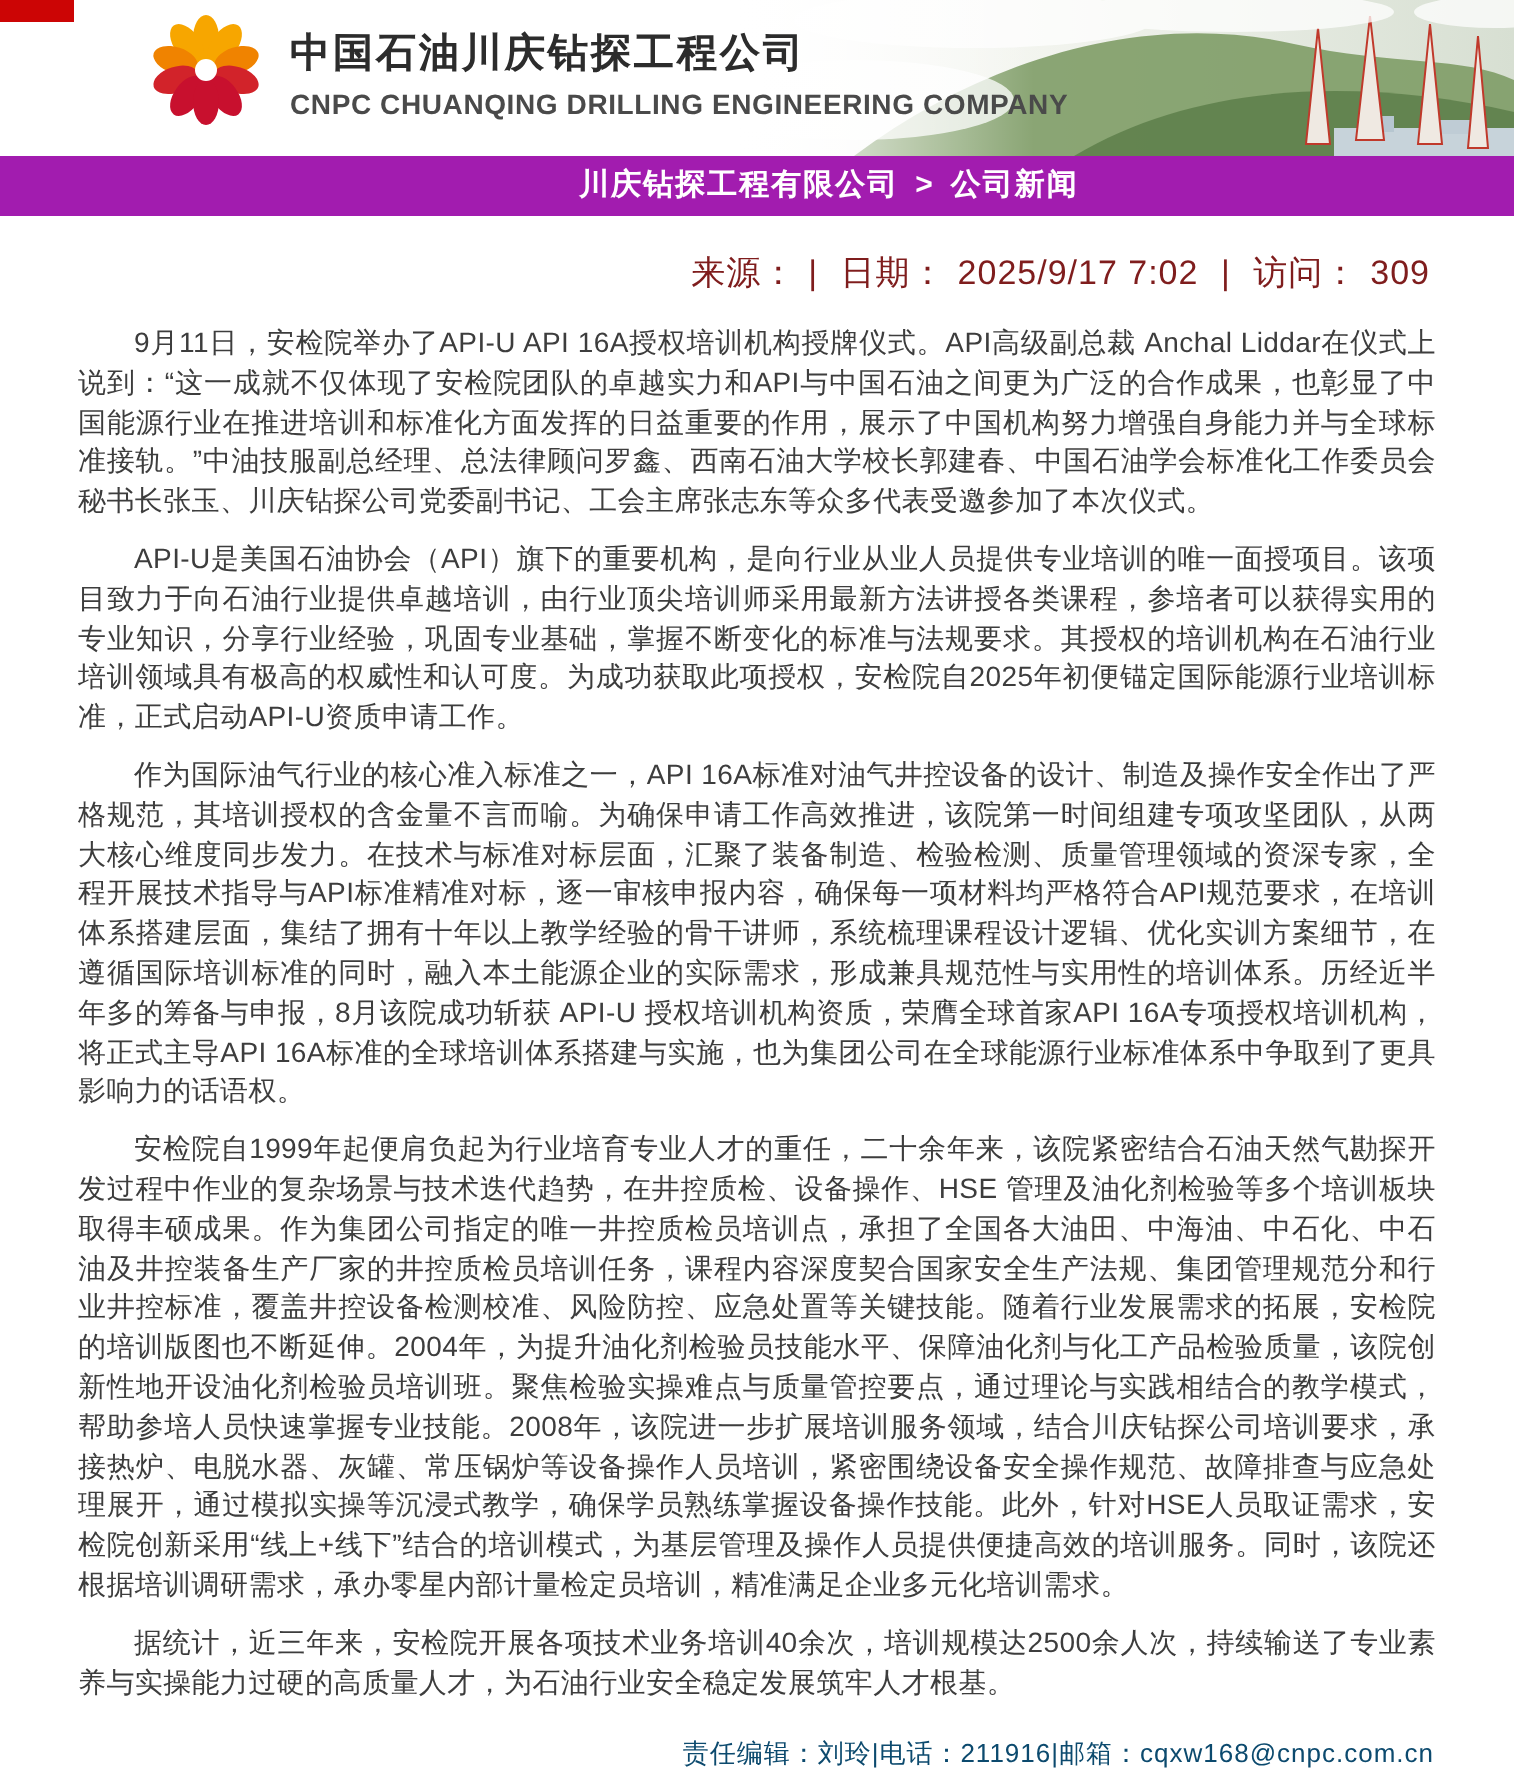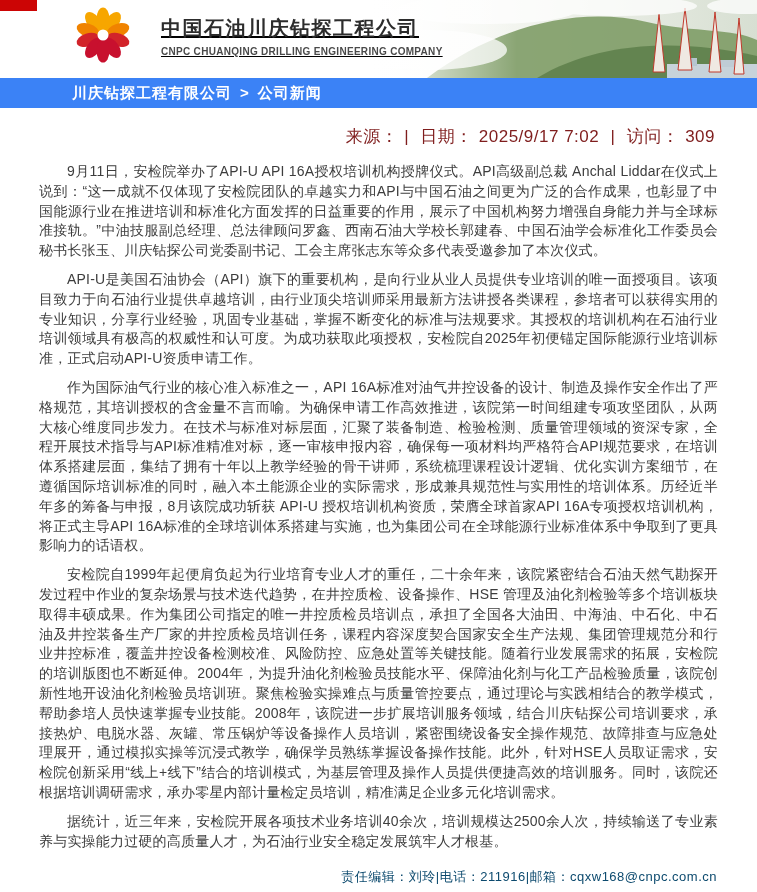--- a/index.html
+++ b/index.html
@@ -10,37 +10,37 @@
     background:#ffffff;
     overflow:hidden;
     font-family:"Liberation Sans","DejaVu Sans",sans-serif;
   }
   
   .header{position:relative;height:78px;background:#fff;}
   .red-corner{position:absolute;left:0;top:0;width:37px;height:11px;background:#cc0505;}
   .header-photo{position:absolute;right:0;top:0;width:390px;height:78px;}
   .logo-block{position:absolute;left:74px;top:6px;display:flex;align-items:center;z-index:2;}
   .logo-svg{width:58px;height:58px;flex:0 0 auto;cursor:pointer;}
-  .company-names{margin-left:29px;padding-top:2px;text-decoration:underline;}
+  .company-names{margin-left:13px;padding-top:2px;}
   .name-zh{font-size:20px;font-weight:bold;color:#2c2c2c;letter-spacing:1.5px;white-space:nowrap;}
-  .name-en{font-size:10px;font-weight:bold;color:#4a4a4a;letter-spacing:.3px;margin-top:4px;white-space:nowrap;}
+  .name-en{font-size:14px;font-weight:bold;color:#4a4a4a;letter-spacing:.3px;margin-top:4px;white-space:nowrap;}
   .slogan{
     position:absolute;left:443px;top:22px;z-index:3;
     font-family:"DejaVu Serif","Liberation Serif",serif;
     font-style:italic;font-weight:bold;
     font-size:28px;color:#c0121d;
     letter-spacing:4px;white-space:nowrap;
     text-shadow:1px 1px 0 rgba(255,255,255,.6);
   }
   .slogan .gap{display:inline-block;width:22px;}
   
   .crumb-bar{
-    height:30px;background:#3b82f6;color:#fff;
+    height:30px;background:#a21caf;color:#fff;
     font-size:15px;font-weight:bold;line-height:30px;
-    padding-left:72px;letter-spacing:1px;
+    padding-left:72px;letter-spacing:1px;text-align:center;
   }
   .crumb-bar a{color:#fff;text-decoration:none;cursor:pointer;}
   .crumb-sep{margin:0 8px;font-weight:bold;}
   
   .article{padding:0 39px;}
   .article-title{
     margin:37px 0 0 0;text-align:center;
     font-size:21px;font-weight:bold;color:#2b2b2b;
     letter-spacing:.5px;
   }

